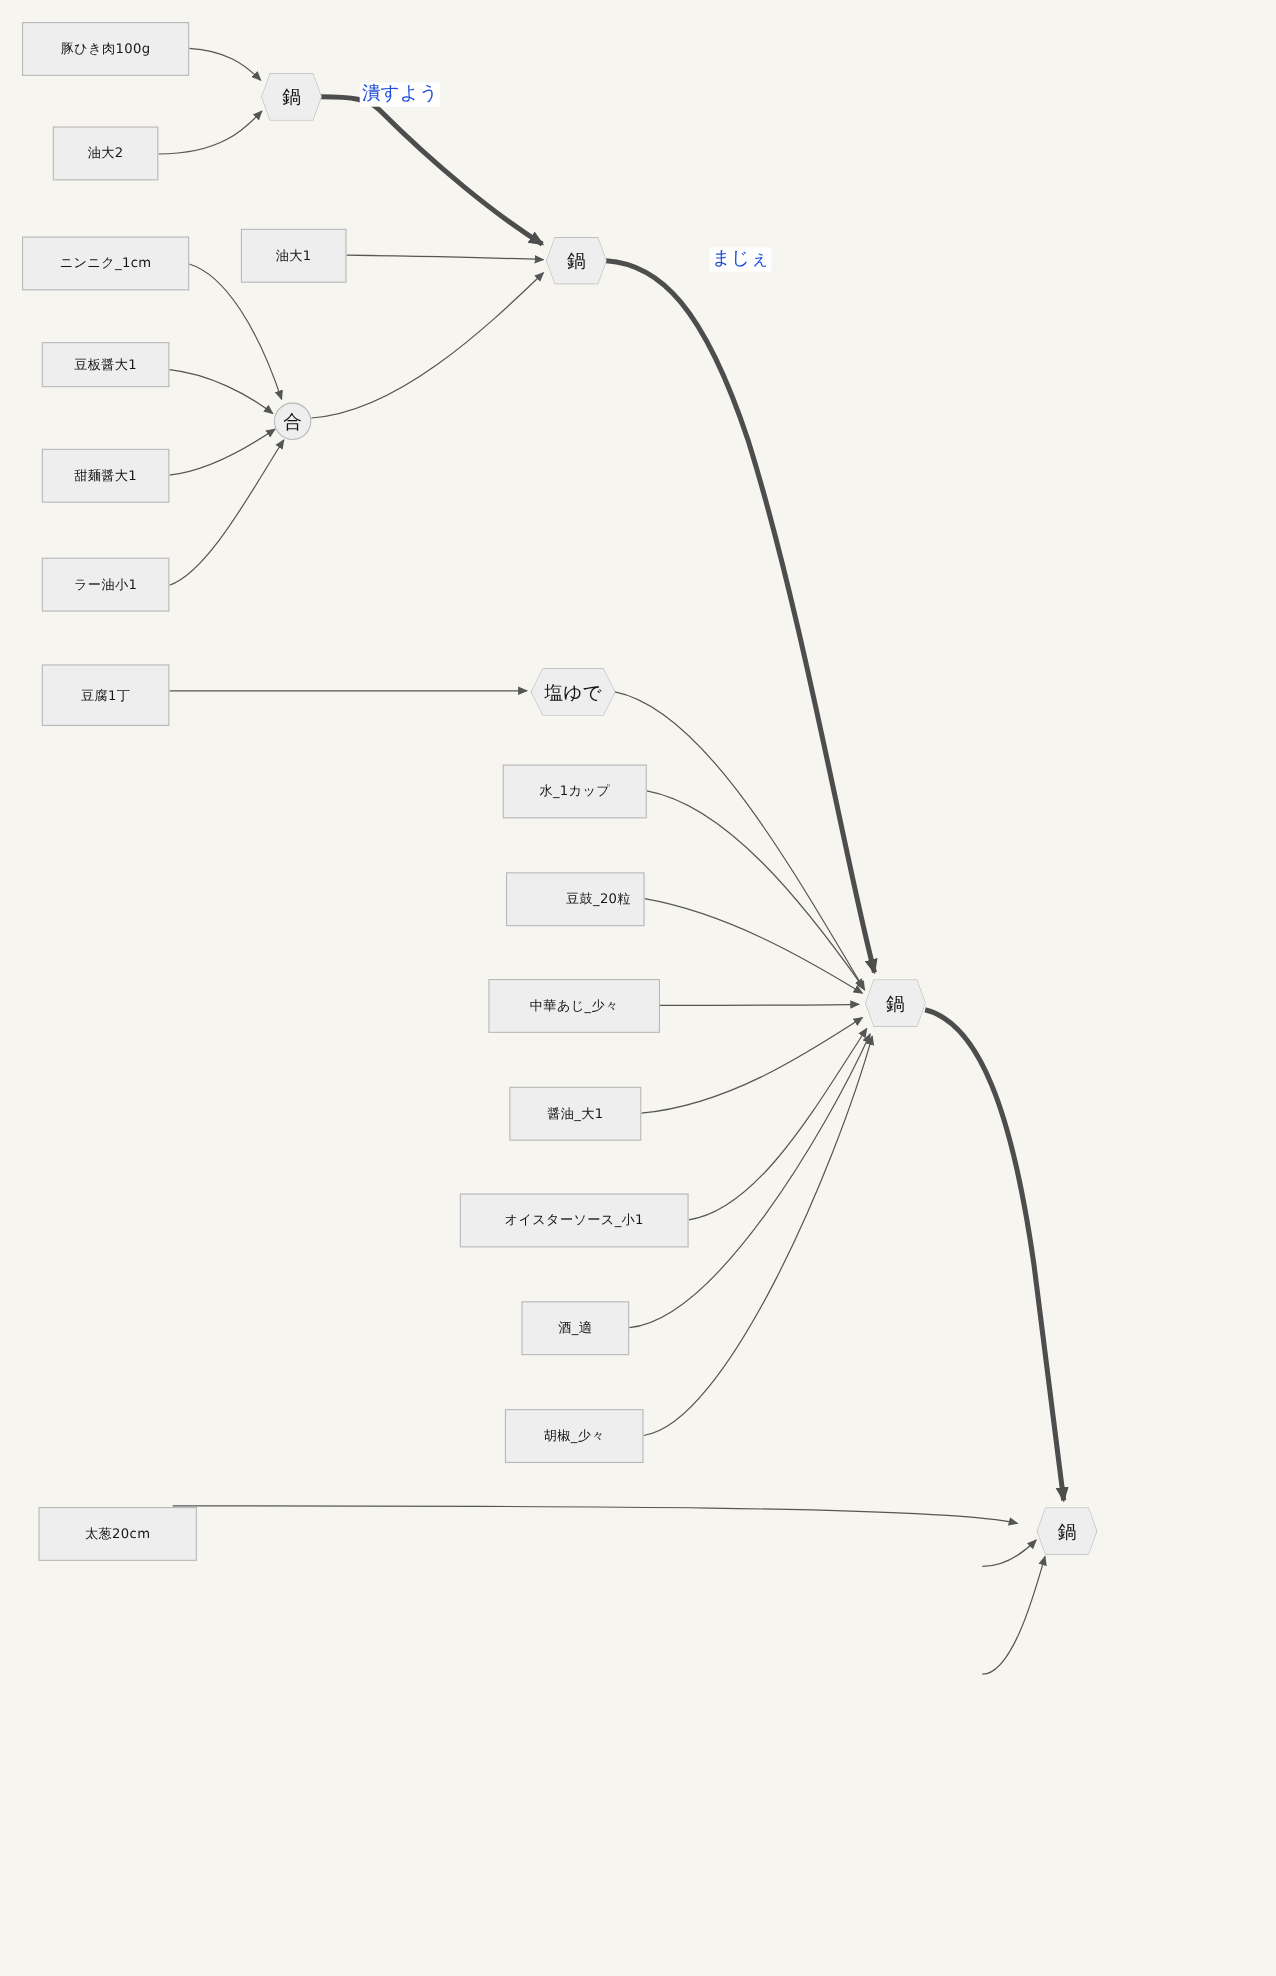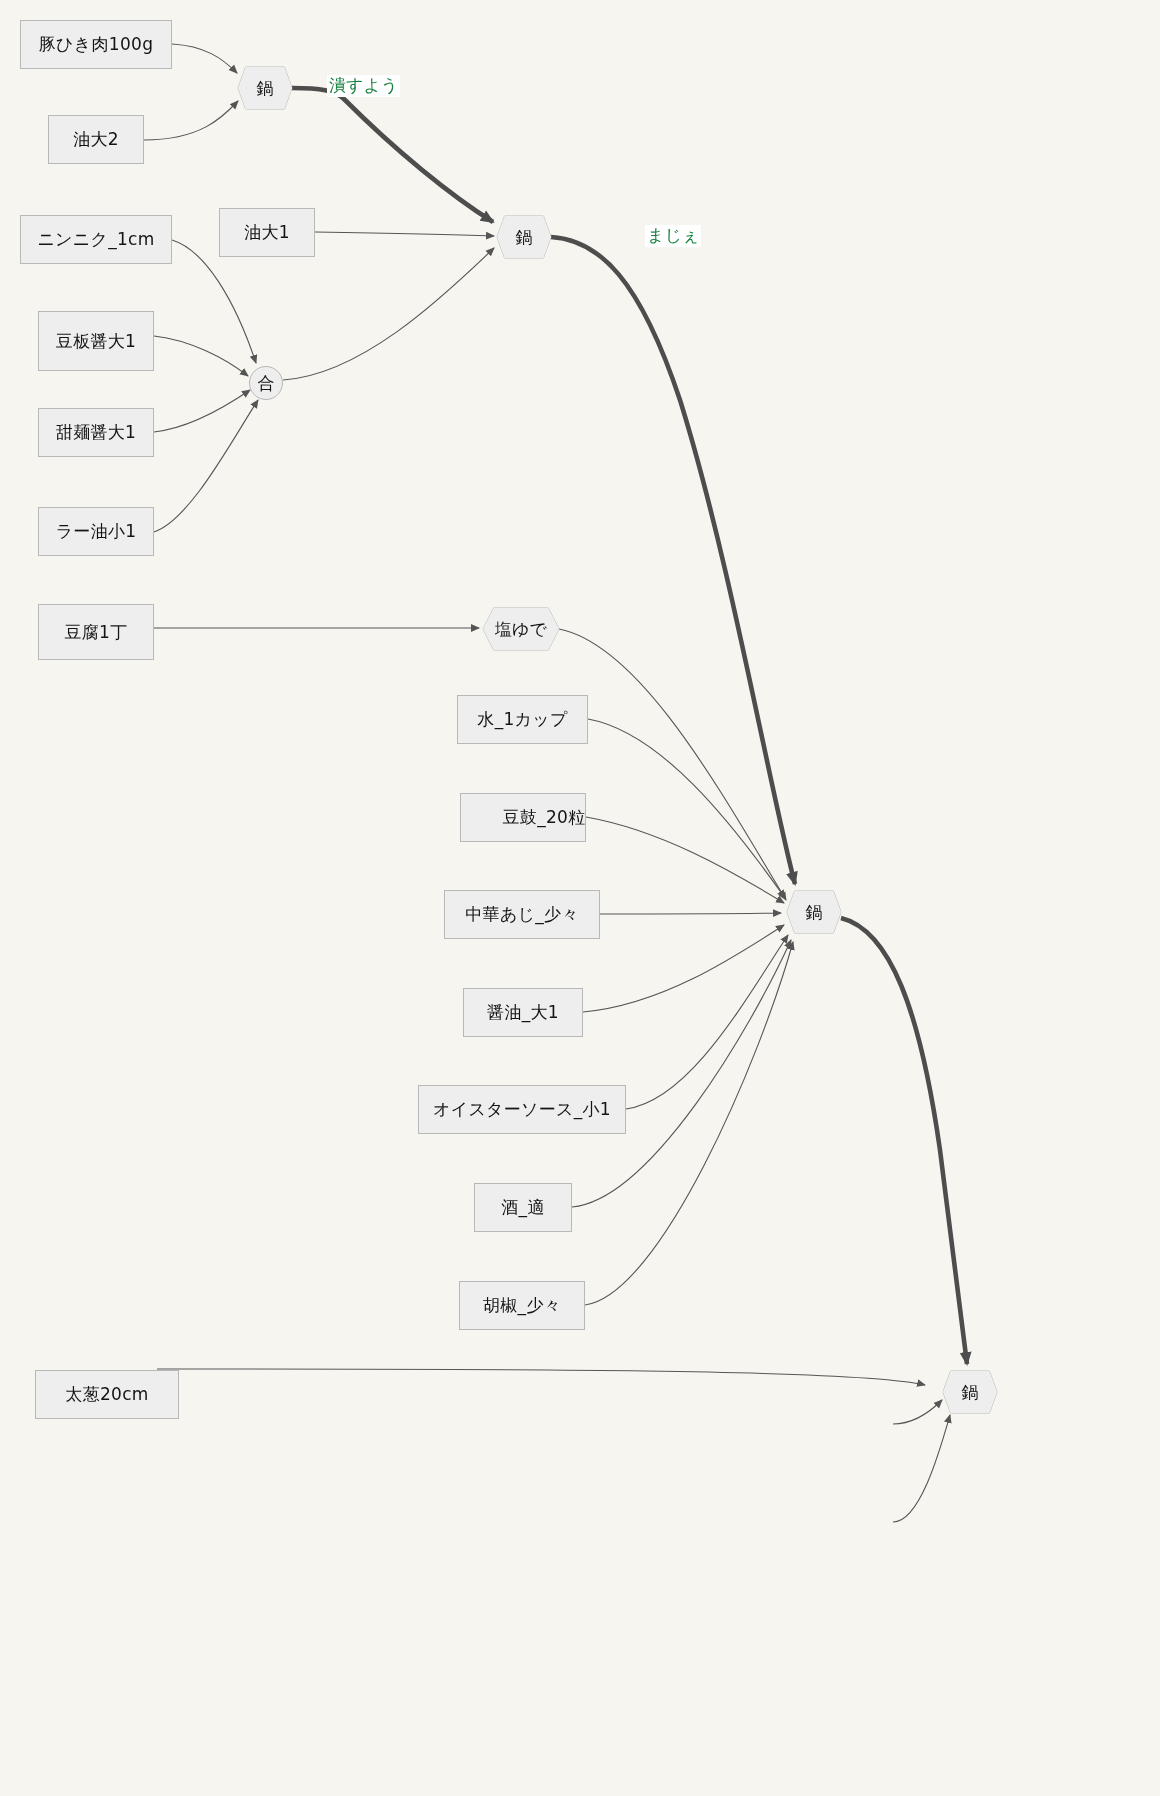--- a/index.html
+++ b/index.html
@@ -15,38 +15,38 @@
   .node{
     position:absolute;
     box-sizing:border-box;
     display:flex;align-items:center;justify-content:center;
     color:#141414;
     white-space:nowrap;
   }
   .node.box{
     background:#eeeeee;
     border:1px solid #b8b8b8;
-    font-size:17px;
+    font-size:12px;
     letter-spacing:.3px;
   }
   .node.hex{
     background:#eeeeee;
     font-size:17px;
     clip-path:polygon(14% 0%,86% 0%,100% 50%,86% 100%,14% 100%,0% 50%);
   }
   .node.circle{
     background:#eeeeee;
     border:1px solid #b8b8b8;
     border-radius:50%;
     font-size:17px;
   }
   .edge-label{
     position:absolute;
     background:#ffffff;
-    color:#15803d;
+    color:#1d4ed8;
     font-size:17px;
     padding:1px 2px;
     white-space:nowrap;
     line-height:1.15;
   }
 </style>
 </head>
 <body>
 
 <div id="stage">
@@ -109,21 +109,21 @@
   </div>
 
   <div class="node box" style="left:20px;top:215px;width:152px;height:49px;">
     <span>ニンニク_1cm</span>
   </div>
 
   <div class="node box" style="left:219px;top:208px;width:96px;height:49px;">
     <span>油大1</span>
   </div>
 
-  <div class="node box" style="left:38px;top:311px;width:116px;height:60px;">
+  <div class="node box" style="left:38px;top:311px;width:116px;height:41px;">
     <span>豆板醤大1</span>
   </div>
 
   <div class="node box" style="left:38px;top:408px;width:116px;height:49px;">
     <span>甜麺醤大1</span>
   </div>
 
   <div class="node box" style="left:38px;top:507px;width:116px;height:49px;">
     <span>ラー油小1</span>
   </div>

